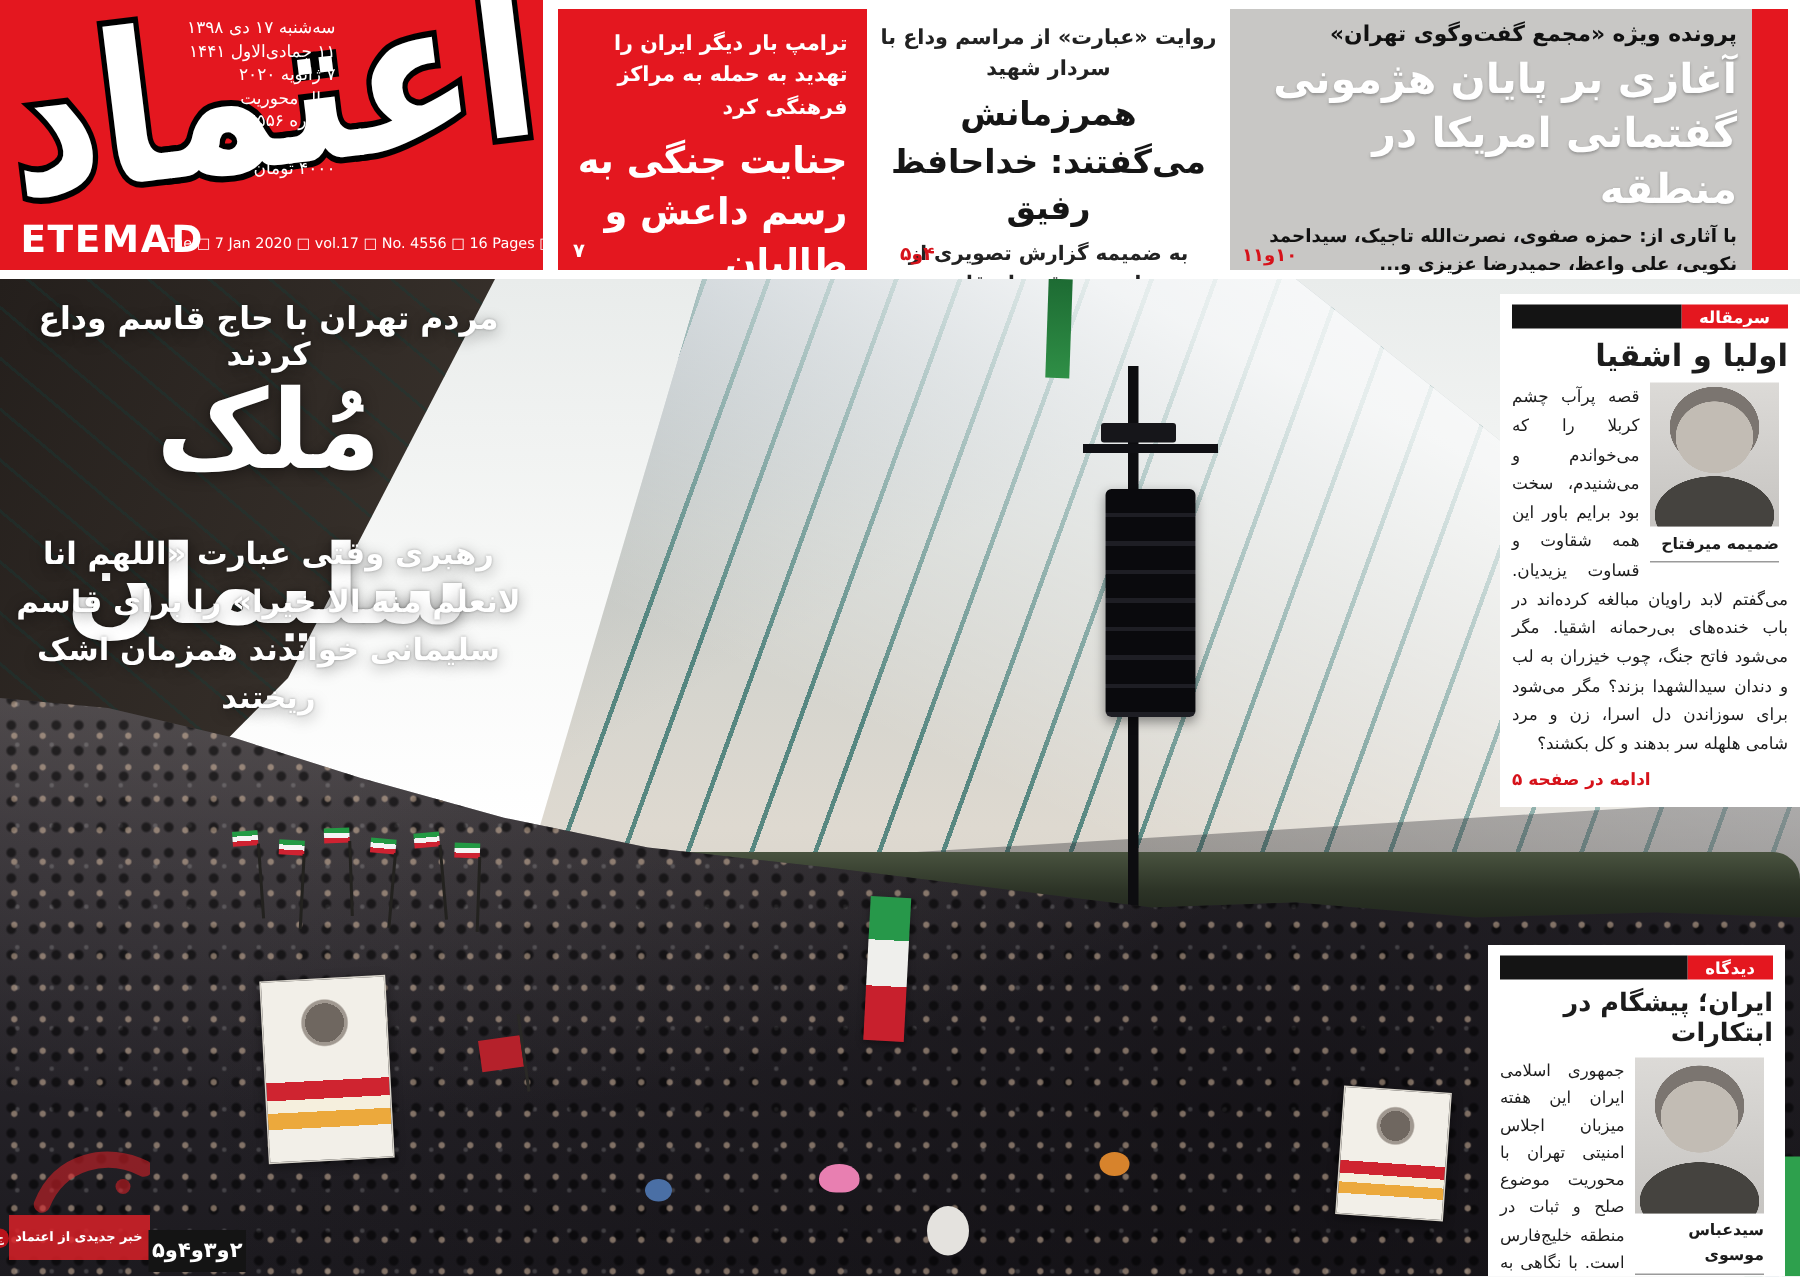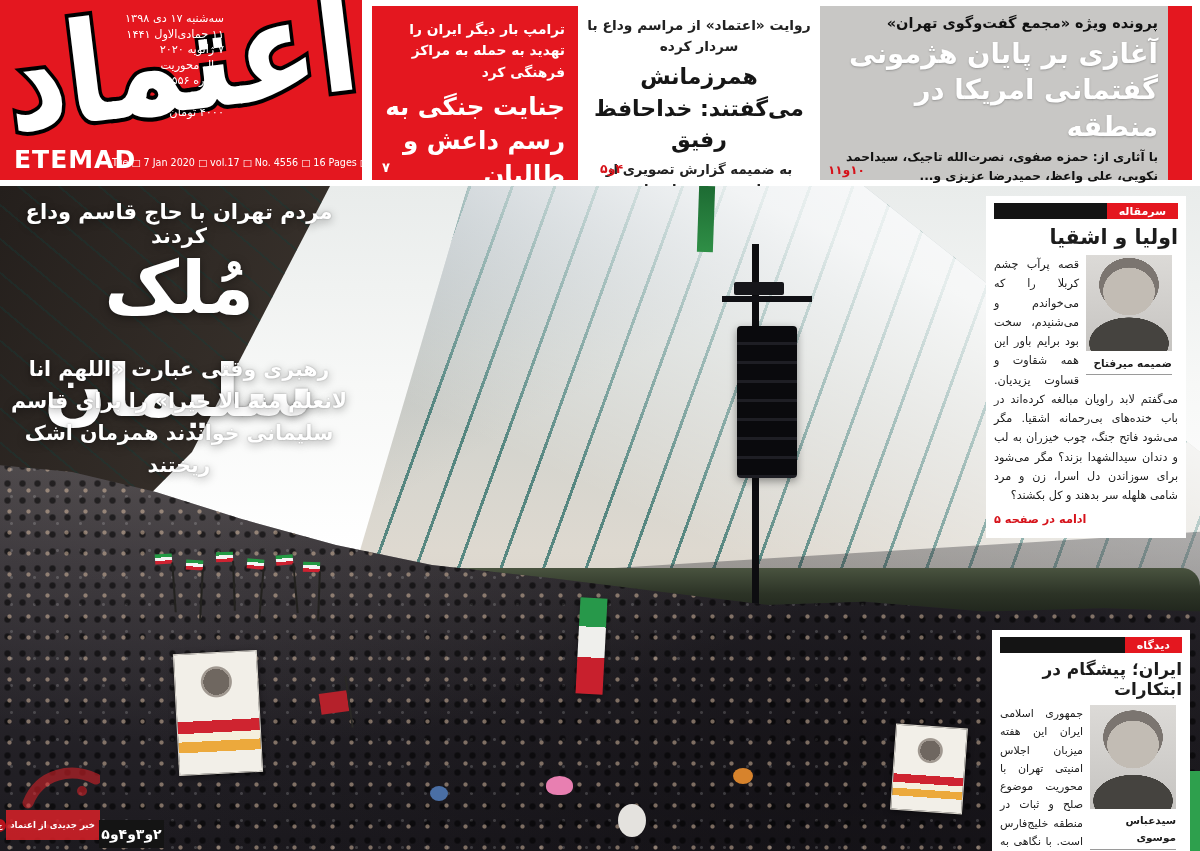--- a/index.html
+++ b/index.html
@@ -99,21 +99,21 @@
 
   
   .lead{position:absolute;z-index:6;left:0;width:358px;text-align:center;color:#fff;
         text-shadow:0 2px 10px rgba(0,0,0,.40),0 0 2px rgba(0,0,0,.30);}
   .lead-kicker{top:14px;font-size:21px;font-weight:bold;}
   .lead-headline{top:50px;font-size:73px;font-weight:bold;line-height:103px;}
   .lead-deck{top:168px;font-size:20.5px;font-weight:bold;line-height:1.56;padding:0 4px;}
 
   
   .side-box{position:absolute;z-index:7;background:#fff;padding:7px 8px 8px;color:#1c1c1c;}
-  .editorial-box{right:14px;top:10px;width:200px;}
+  .editorial-box{right:0;top:10px;width:200px;}
   .viewpoint-box{right:10px;top:444px;width:198px;}
   .section-bar{display:flex;height:16px;margin-bottom:6px;}
   .bar-label{background:#e4171f;color:#fff;font-size:11px;font-weight:bold;display:flex;align-items:center;
              justify-content:center;padding:0 12px;white-space:nowrap;}
   .bar-black{flex:1;background:#141414;}
   .side-box h2{margin:2px 0 6px;text-align:right;font-weight:bold;}
   .editorial-box h2{font-size:20.5px;}
   .viewpoint-box h2{font-size:17px;}
   .article-body{font-size:11.2px;line-height:1.72;text-align:justify;}
   .viewpoint-box .article-body{font-size:11px;line-height:1.66;}
@@ -158,21 +158,21 @@
     <div class="dateline-en">Tue □ 7 Jan 2020 □ vol.17 □ No. 4556 □ 16 Pages □ 40000 Rials</div>
   </div>
 
   <div class="box-trump">
     <div class="kicker">ترامپ بار دیگر ایران را تهدید به حمله به مراکز فرهنگی کرد</div>
     <div class="headline">جنایت جنگی به رسم داعش و طالبان</div>
     <div class="page-ref">۷</div>
   </div>
 
   <div class="box-farewell">
-    <div class="kicker">روایت «اعتماد» از مراسم وداع با سردار کرده</div>
+    <div class="kicker">روایت «عبارت» از مراسم وداع با سردار شهید</div>
     <div class="headline">همرزمانش می‌گفتند: خداحافظ رفیق</div>
     <div class="deck">به ضمیمه گزارش تصویری از مراسم بدرقه حاج قاسم</div>
     <div class="page-ref">۴و۵</div>
   </div>
 
   <div class="box-hegemony">
     <div class="red-bar"></div>
     <div class="kicker">پرونده ویژه «مجمع گفت‌وگوی تهران»</div>
     <div class="headline">آغازی بر پایان هژمونی گفتمانی امریکا در منطقه</div>
     <div class="byline">با آثاری از: حمزه صفوی، نصرت‌الله تاجیک، سیداحمد نکویی، علی واعظ، حمیدرضا عزیزی و...</div>

